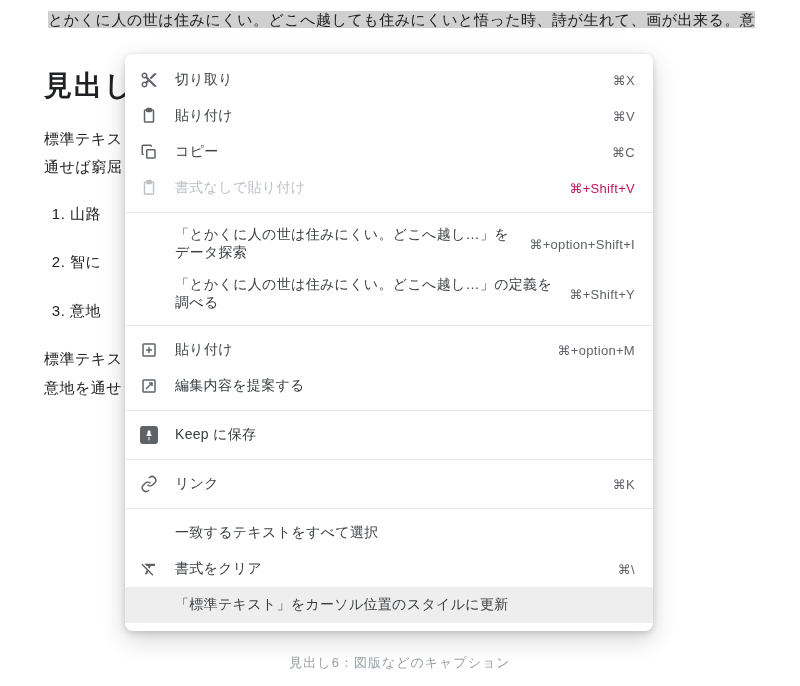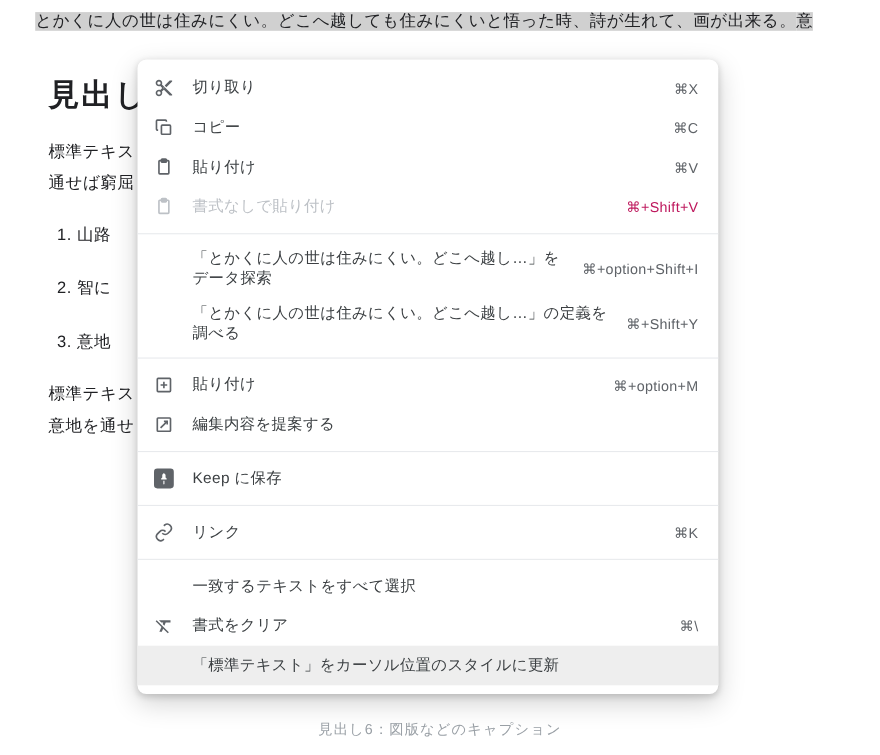--- a/index.html
+++ b/index.html
@@ -16,21 +16,21 @@
       color: #202124;
     }
     .selected-text {
       background: #d0d0d0;
       display: inline;
       font-size: 15px;
       line-height: 1.9;
       letter-spacing: 0.5px;
     }
     .para1 {
-      padding: 6px 44px 0 32px;
+      padding: 6px 44px 0 48px;
       font-size: 15px;
       line-height: 1.9;
       letter-spacing: 0.5px;
     }
     .heading1 {
       font-size: 28px;
       font-weight: 700;
       margin: 32px 0 0 44px;
       letter-spacing: 2px;
     }
@@ -154,37 +154,37 @@
           <path d="M9.64 7.64c.23-.5.36-1.05.36-1.64 0-2.21-1.79-4-4-4S2 3.79 2 6s1.79 4 4 4c.59 0 1.14-.13 1.64-.36L10 12l-2.36 2.36C7.14 14.13 6.59 14 6 14c-2.21 0-4 1.79-4 4s1.79 4 4 4 4-1.79 4-4c0-.59-.13-1.14-.36-1.64L12 14l7 7h3v-1L9.64 7.64zM6 8c-1.1 0-2-.89-2-2s.9-2 2-2 2 .89 2 2-.9 2-2 2zm0 12c-1.1 0-2-.89-2-2s.9-2 2-2 2 .89 2 2-.9 2-2 2zm6-7.5c-.28 0-.5-.22-.5-.5s.22-.5.5-.5.5.22.5.5-.22.5-.5.5zM19 3l-6 6 2 2 7-7V3z"></path>
         </svg>
     </span>
     <span class="menu-label">切り取り</span>
     <span class="menu-shortcut">⌘X</span>
   </div>
 
   <div class="menu-item">
     <span class="menu-icon">
       <svg viewBox="0 0 24 24" fill="none" stroke="#5f6368" stroke-width="2">
+          <rect x="6" y="4" width="12" height="16" rx="1"></rect>
+          <rect x="9" y="2" width="6" height="4" rx="1" fill="#5f6368"></rect>
+        </svg>
+    </span>
+    <span class="menu-label">貼り付け</span>
+    <span class="menu-shortcut">⌘V</span>
+  </div>
+
+  <div class="menu-item">
+    <span class="menu-icon">
+      <svg viewBox="0 0 24 24" fill="none" stroke="#5f6368" stroke-width="2">
           <rect x="9" y="9" width="11" height="11" rx="1"></rect>
           <path d="M5 15H4a1 1 0 0 1-1-1V4a1 1 0 0 1 1-1h10a1 1 0 0 1 1 1v1"></path>
         </svg>
     </span>
     <span class="menu-label">コピー</span>
     <span class="menu-shortcut">⌘C</span>
-  </div>
-
-  <div class="menu-item">
-    <span class="menu-icon">
-      <svg viewBox="0 0 24 24" fill="none" stroke="#5f6368" stroke-width="2">
-          <rect x="6" y="4" width="12" height="16" rx="1"></rect>
-          <rect x="9" y="2" width="6" height="4" rx="1" fill="#5f6368"></rect>
-        </svg>
-    </span>
-    <span class="menu-label">貼り付け</span>
-    <span class="menu-shortcut">⌘V</span>
   </div>
 
   <div class="menu-item disabled">
     <span class="menu-icon">
       <svg viewBox="0 0 24 24" fill="none" stroke="#bdc1c6" stroke-width="2">
           <rect x="6" y="4" width="12" height="16" rx="1"></rect>
           <rect x="9" y="2" width="6" height="4" rx="1" fill="#bdc1c6"></rect>
         </svg>
     </span>
     <span class="menu-label">書式なしで貼り付け</span>

